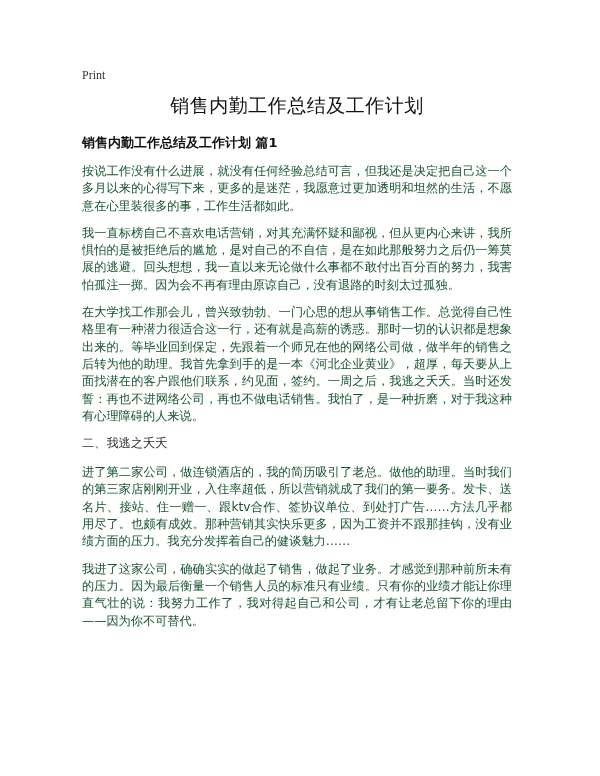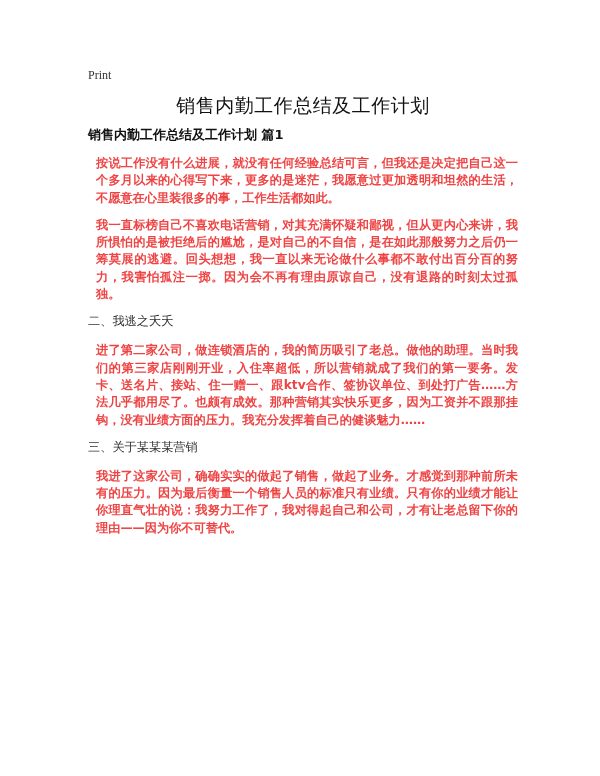--- a/index.html
+++ b/index.html
@@ -1,34 +1,34 @@
 <!DOCTYPE html>
 <html><head>
   <meta charset="utf-8">
   <style>
     html, body { margin: 0; padding: 0; background: #ffffff; }
     body { width: 600px; height: 776px; position: relative; overflow: hidden;
            font-family: "DejaVu Sans", sans-serif; color: #222; }
-    .page { position: absolute; left: 88px; top: 68px; width: 430px; }
+    .page { position: absolute; left: 82px; top: 68px; width: 430px; }
     .print { font-family: "Liberation Serif", serif; font-size: 12px; color: #333; margin: 0 0 10px 0; }
-    .title { text-align: center; font-size: 19px; font-weight: normal; color: #111; margin: 6px 0 7px 0; letter-spacing: 0.5px; }
+    .title { text-align: center; font-size: 19px; font-weight: normal; color: #111; margin: 6px 0 15px 0; letter-spacing: 0.5px; }
     .subtitle { font-size: 12.5px; color: #333; margin: 0 0 12px 0; }
     .section-heading { font-size: 13px; font-weight: bold; color: #111; margin: 0 0 11px 0; }
-    .para { font-size: 12.2px; line-height: 17.3px; color: #ef4444; margin: 0 0 10px 8px; text-align: justify; font-weight: bold; }
+    .para { font-size: 12.2px; line-height: 17.3px; color: #14532d; margin: 0 0 10px 0; text-align: justify; }
     .h2 { font-size: 12.2px; color: #333; margin: 0 0 12px 0; }
   </style>
 </head>
 <body>
 
 <div class="page">
   <div class="print">Print</div>
   <h1 class="title">销售内勤工作总结及工作计划</h1>
   <div class="section-heading">销售内勤工作总结及工作计划 篇1</div>
   <p class="para">按说工作没有什么进展，就没有任何经验总结可言，但我还是决定把自己这一个多月以来的心得写下来，更多的是迷茫，我愿意过更加透明和坦然的生活，不愿意在心里装很多的事，工作生活都如此。</p>
 
   <p class="para">我一直标榜自己不喜欢电话营销，对其充满怀疑和鄙视，但从更内心来讲，我所惧怕的是被拒绝后的尴尬，是对自己的不自信，是在如此那般努力之后仍一筹莫展的逃避。回头想想，我一直以来无论做什么事都不敢付出百分百的努力，我害怕孤注一掷。因为会不再有理由原谅自己，没有退路的时刻太过孤独。</p>
+  <p class="para">在大学找工作那会儿，曾兴致勃勃、一门心思的想从事销售工作。总觉得自己性格里有一种潜力很适合这一行，还有就是高薪的诱惑。那时一切的认识都是想象出来的。等毕业回到保定，先跟着一个师兄在他的网络公司做，做半年的销售之后转为他的助理。我首先拿到手的是一本《河北企业黄业》，超厚，每天要从上面找潜在的客户跟他们联系，约见面，签约。一周之后，我逃之夭夭。当时还发誓：再也不进网络公司，再也不做电话销售。我怕了，是一种折磨，对于我这种有心理障碍的人来说。</p>
 
   <div class="h2">二、我逃之夭夭</div>
   <p class="para">进了第二家公司，做连锁酒店的，我的简历吸引了老总。做他的助理。当时我们的第三家店刚刚开业，入住率超低，所以营销就成了我们的第一要务。发卡、送名片、接站、住一赠一、跟ktv合作、签协议单位、到处打广告……方法几乎都用尽了。也颇有成效。那种营销其实快乐更多，因为工资并不跟那挂钩，没有业绩方面的压力。我充分发挥着自己的健谈魅力……</p>
 
-  <div class="h2">三、关于某某某营销</div>
   <p class="para">我进了这家公司，确确实实的做起了销售，做起了业务。才感觉到那种前所未有的压力。因为最后衡量一个销售人员的标准只有业绩。只有你的业绩才能让你理直气壮的说：我努力工作了，我对得起自己和公司，才有让老总留下你的理由——因为你不可替代。</p>
 </div>
 
 </body></html>

